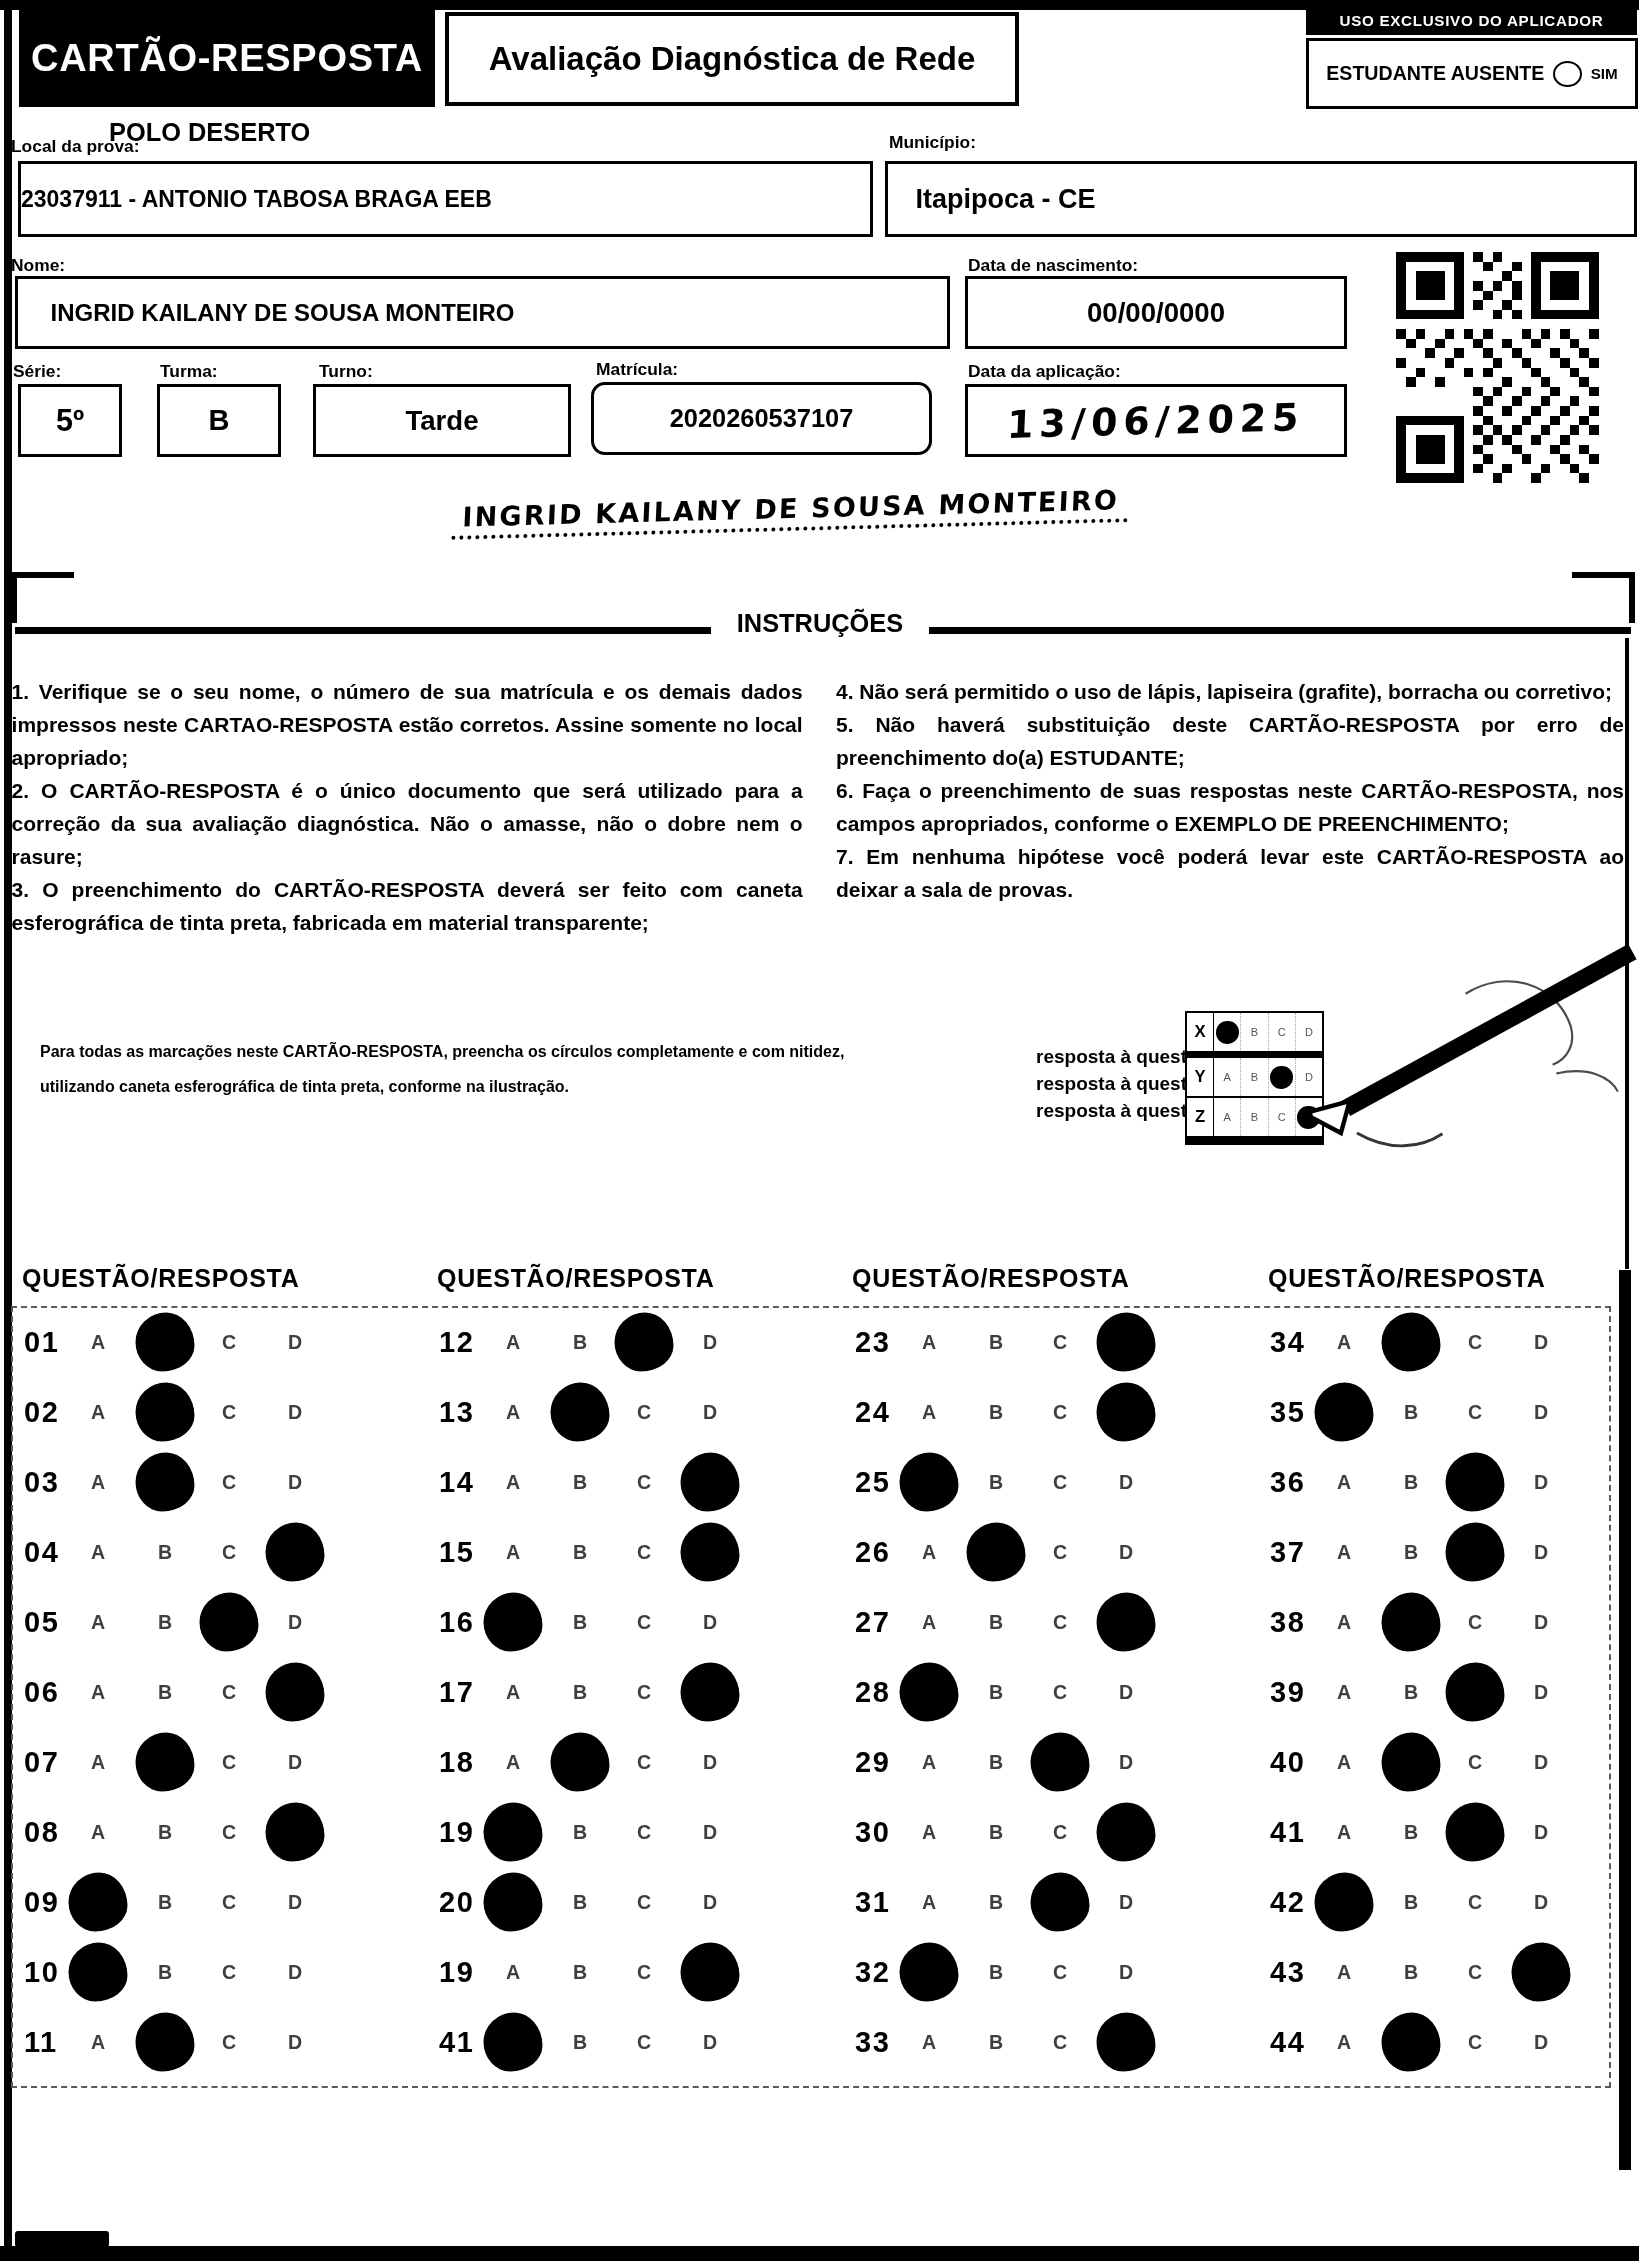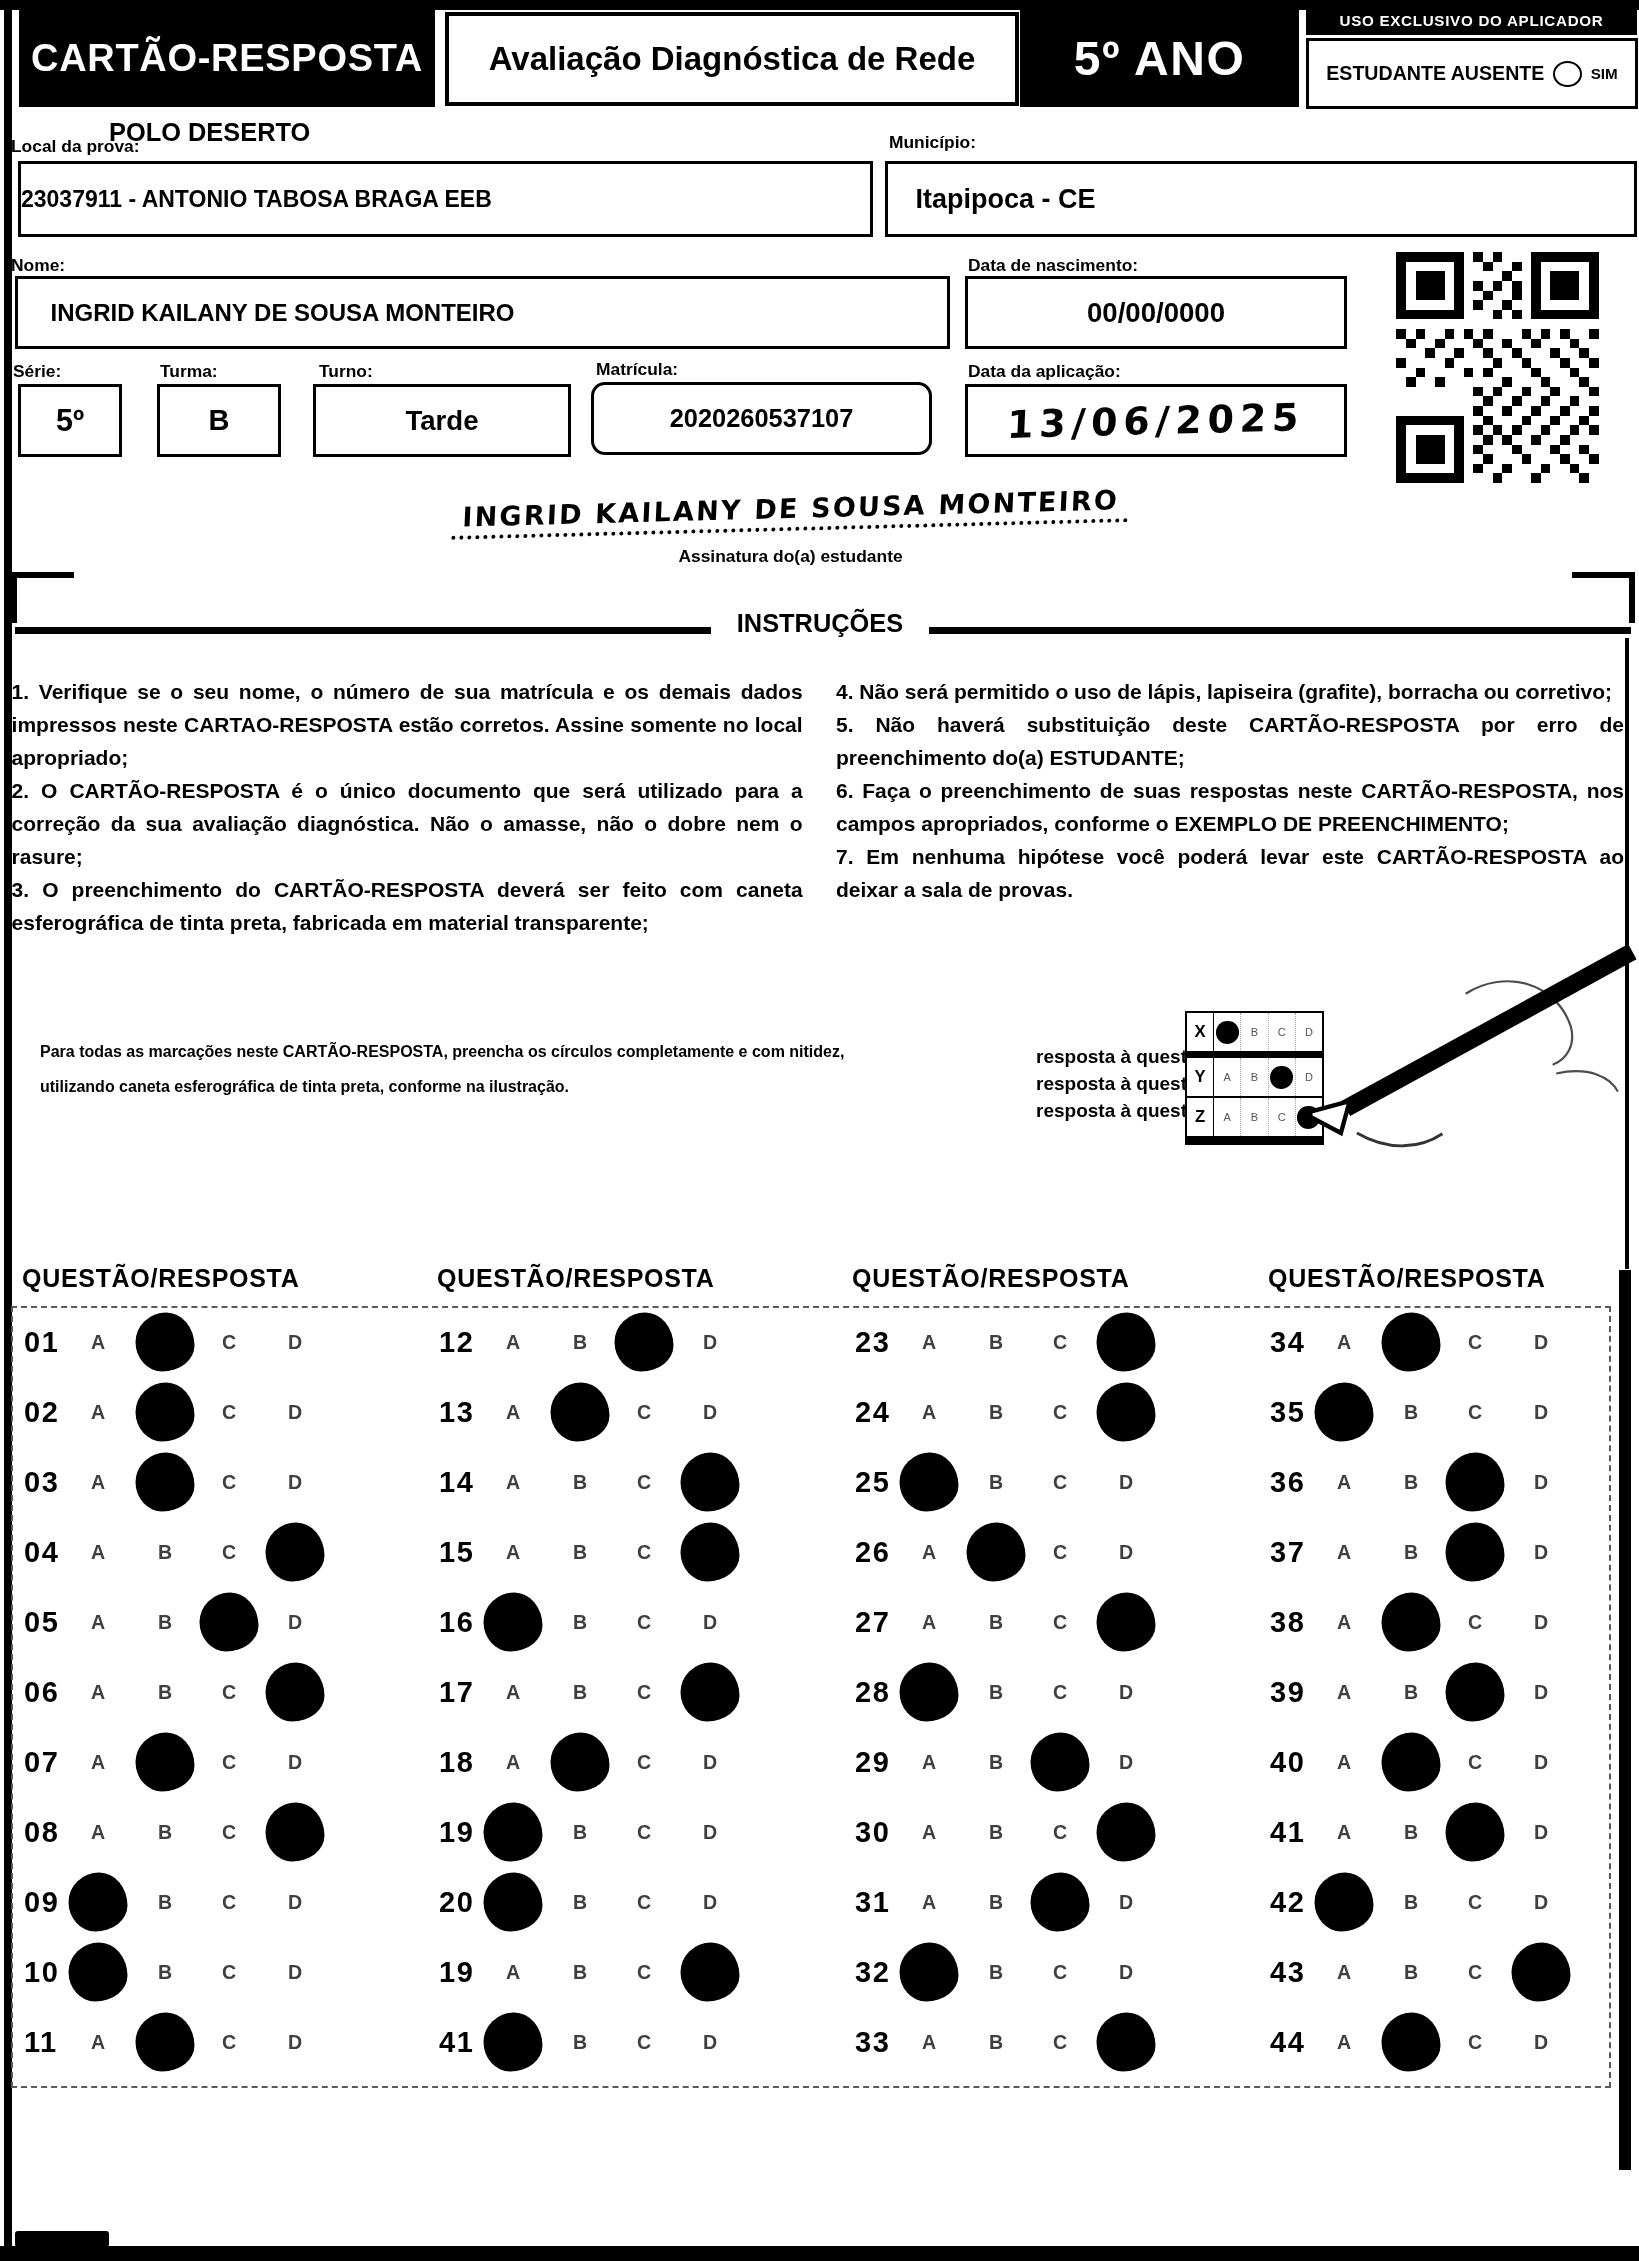--- a/index.html
+++ b/index.html
@@ -52,23 +52,20 @@
   <div class="abs edge" style="left:1619px;top:1270px;width:11.6px;height:900px;"></div>
   <div class="abs edge" style="left:0;top:2246px;width:1640px;height:15.2px;"></div>
   <div class="abs edge" style="left:14.5px;top:2231px;width:94px;height:16px;border-radius:2.9px;"></div>
 
   <div class="abs blackbox" style="left:19px;top:10.2px;width:416px;height:97px;">
     <span style="font-size:38px;font-weight:800;letter-spacing:0.7px;">CARTÃO-RESPOSTA</span>
   </div>
   <div class="abs whitebox" style="left:445px;top:11.6px;width:566px;height:86px;">
     <span style="font-size:33px;font-weight:700;">Avaliação Diagnóstica de Rede</span>
   </div>
-  <div class="abs blackbox" style="left:1020px;top:10.2px;width:279px;height:97px;">
-    <span style="font-size:48px;font-weight:800;letter-spacing:1.5px;">5º ANO</span>
-  </div>
   <div class="abs blackbox" style="left:1306px;top:5.8px;width:331px;height:29px;">
     <span style="font-size:15.2px;font-weight:700;letter-spacing:0.7px;">USO EXCLUSIVO DO APLICADOR</span>
   </div>
   <div class="abs fieldbox" style="left:1306px;top:38px;width:326px;height:65px;justify-content:center;gap:8.7px;">
     <span style="font-size:19.6px;font-weight:700;">ESTUDANTE AUSENTE</span>
     <span style="width:25px;height:22px;border:2.2px solid #000;border-radius:50%;display:inline-block;"></span>
     <span style="font-size:15.2px;font-weight:700;">SIM</span>
   </div>
 
   <div class="abs lbl" style="left:11px;top:136px;">Local da prova:</div>
@@ -117,21 +114,20 @@
     <span style="font-size:25.4px;font-weight:700;">2020260537107</span>
   </div>
   <div class="abs lbl" style="left:968px;top:361px;">Data da aplicação:</div>
   <div class="abs fieldbox" style="left:965px;top:384px;width:376px;height:67px;justify-content:center;">
     <span class="hand" style="font-size:38px;letter-spacing:5.8px;">13/06/2025</span>
   </div>
 
   <div class="abs" style="left:435px;top:493px;width:711px;text-align:center;">
     <span class="hand" style="display:inline-block;font-size:27px;letter-spacing:2.2px;border-bottom:4.4px dotted #000;padding:0 10.2px 2.9px;">INGRID KAILANY DE SOUSA MONTEIRO</span>
   </div>
-  <div class="abs" style="left:435px;top:546px;width:711px;text-align:center;font-size:17.4px;font-weight:700;">Assinatura do(a) estudante</div>
 
   <div class="abs corner" style="left:11px;top:572px;border-top:6.5px solid #000;border-left:6.5px solid #000;"></div>
   <div class="abs corner" style="left:1572px;top:572px;border-top:6.5px solid #000;border-right:6.5px solid #000;"></div>
 
   <div class="abs bar" style="left:14.5px;top:627px;width:696px;"></div>
   <div class="abs bar" style="left:929px;top:627px;width:702px;"></div>
   <div class="abs" style="left:715px;top:609px;width:210px;text-align:center;font-size:25.4px;font-weight:800;">INSTRUÇÕES</div>
 
   <div class="abs instr" style="left:11.6px;top:675px;width:791px;">
     <div>1. Verifique se o seu nome, o número de sua matrícula e os demais dados impressos neste CARTAO-RESPOSTA estão corretos. Assine somente no local apropriado;</div>

